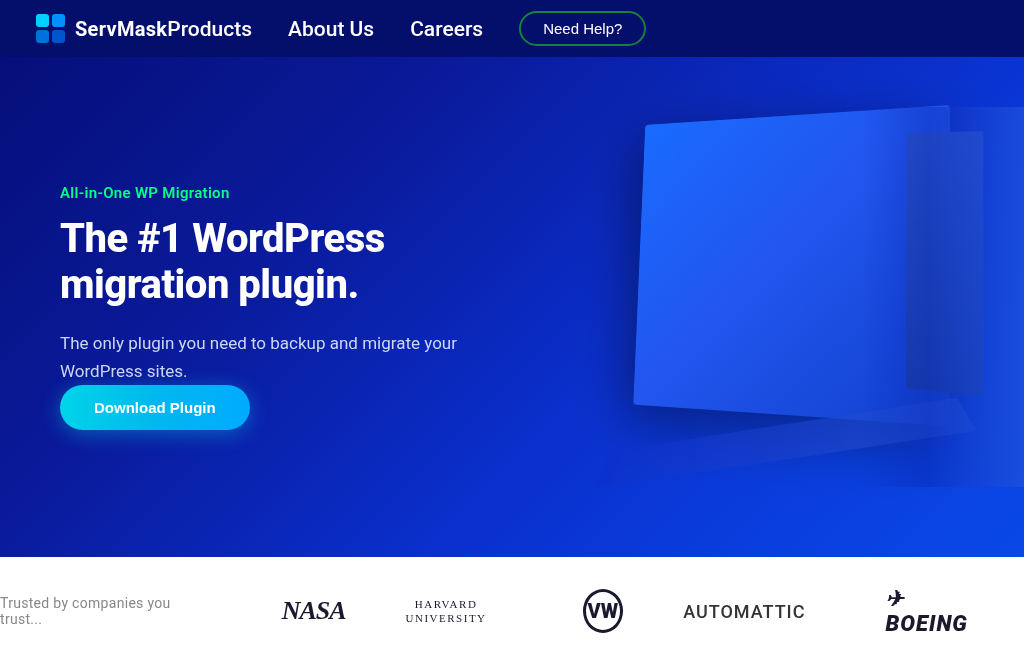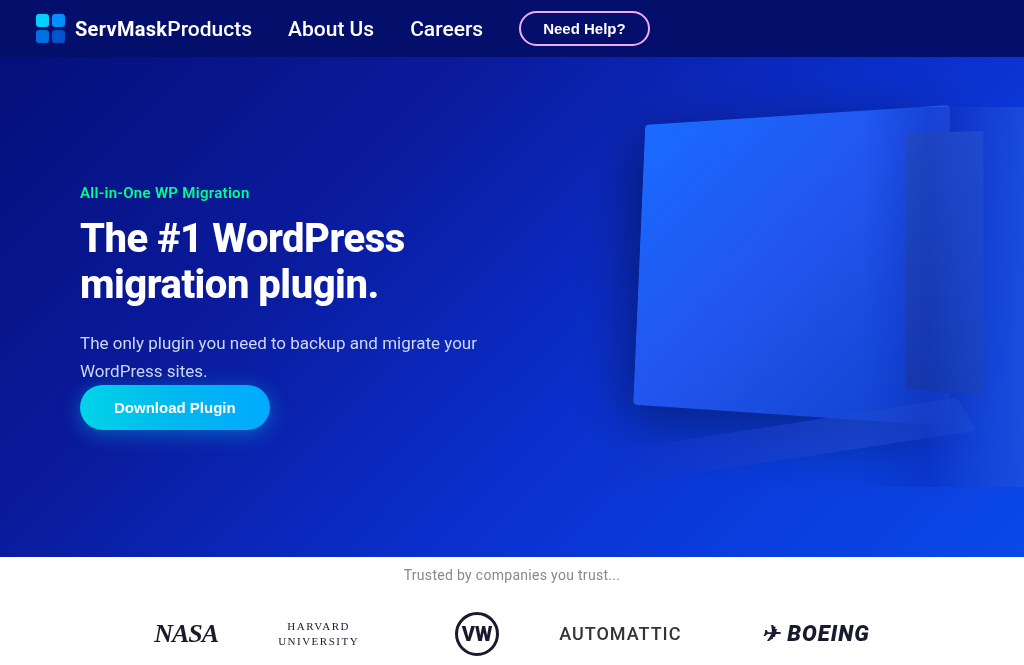--- a/index.html
+++ b/index.html
@@ -68,22 +68,22 @@
       color: #ffffff;
       font-size: 21px;
       font-weight: 500;
       text-decoration: none;
       cursor: pointer;
     }
 
     .nav-btn {
       color: #ffffff;
       font-size: 15px;
-      font-weight: 700;
-      border: 2px solid #f0abfc;
+      font-weight: 400;
+      border: 2px solid #15803d;
       border-radius: 24px;
       padding: 7px 22px;
       background: transparent;
       cursor: pointer;
     }
 
     
     .hero {
       position: relative;
       width: 1024px;
@@ -145,21 +145,21 @@
       top: 50px;
       width: 160px;
       height: 380px;
       background: linear-gradient(270deg, rgba(30,80,220,0.8) 0%, rgba(10,40,180,0.4) 60%, transparent 100%);
       border-radius: 4px 0 0 4px;
     }
 
     .hero-content {
       position: relative;
       z-index: 5;
-      padding-left: 80px;
+      padding-left: 60px;
       max-width: 560px;
     }
 
     .hero-tagline {
       color: #00ff88;
       font-size: 15px;
       font-weight: 600;
       margin-bottom: 14px;
       letter-spacing: 0.3px;
     }
@@ -192,21 +192,21 @@
       cursor: pointer;
       box-shadow: 0 4px 20px rgba(0, 200, 240, 0.4);
     }
 
     
     .trusted {
       width: 1024px;
       height: 108px;
       background: #ffffff;
       display: flex;
-      flex-direction: column;
+      flex-direction: row;
       align-items: center;
       justify-content: center;
       gap: 29px;
     }
 
     .trusted-label {
       color: #888;
       font-size: 14px;
       font-weight: 400;
       letter-spacing: 0.3px;

